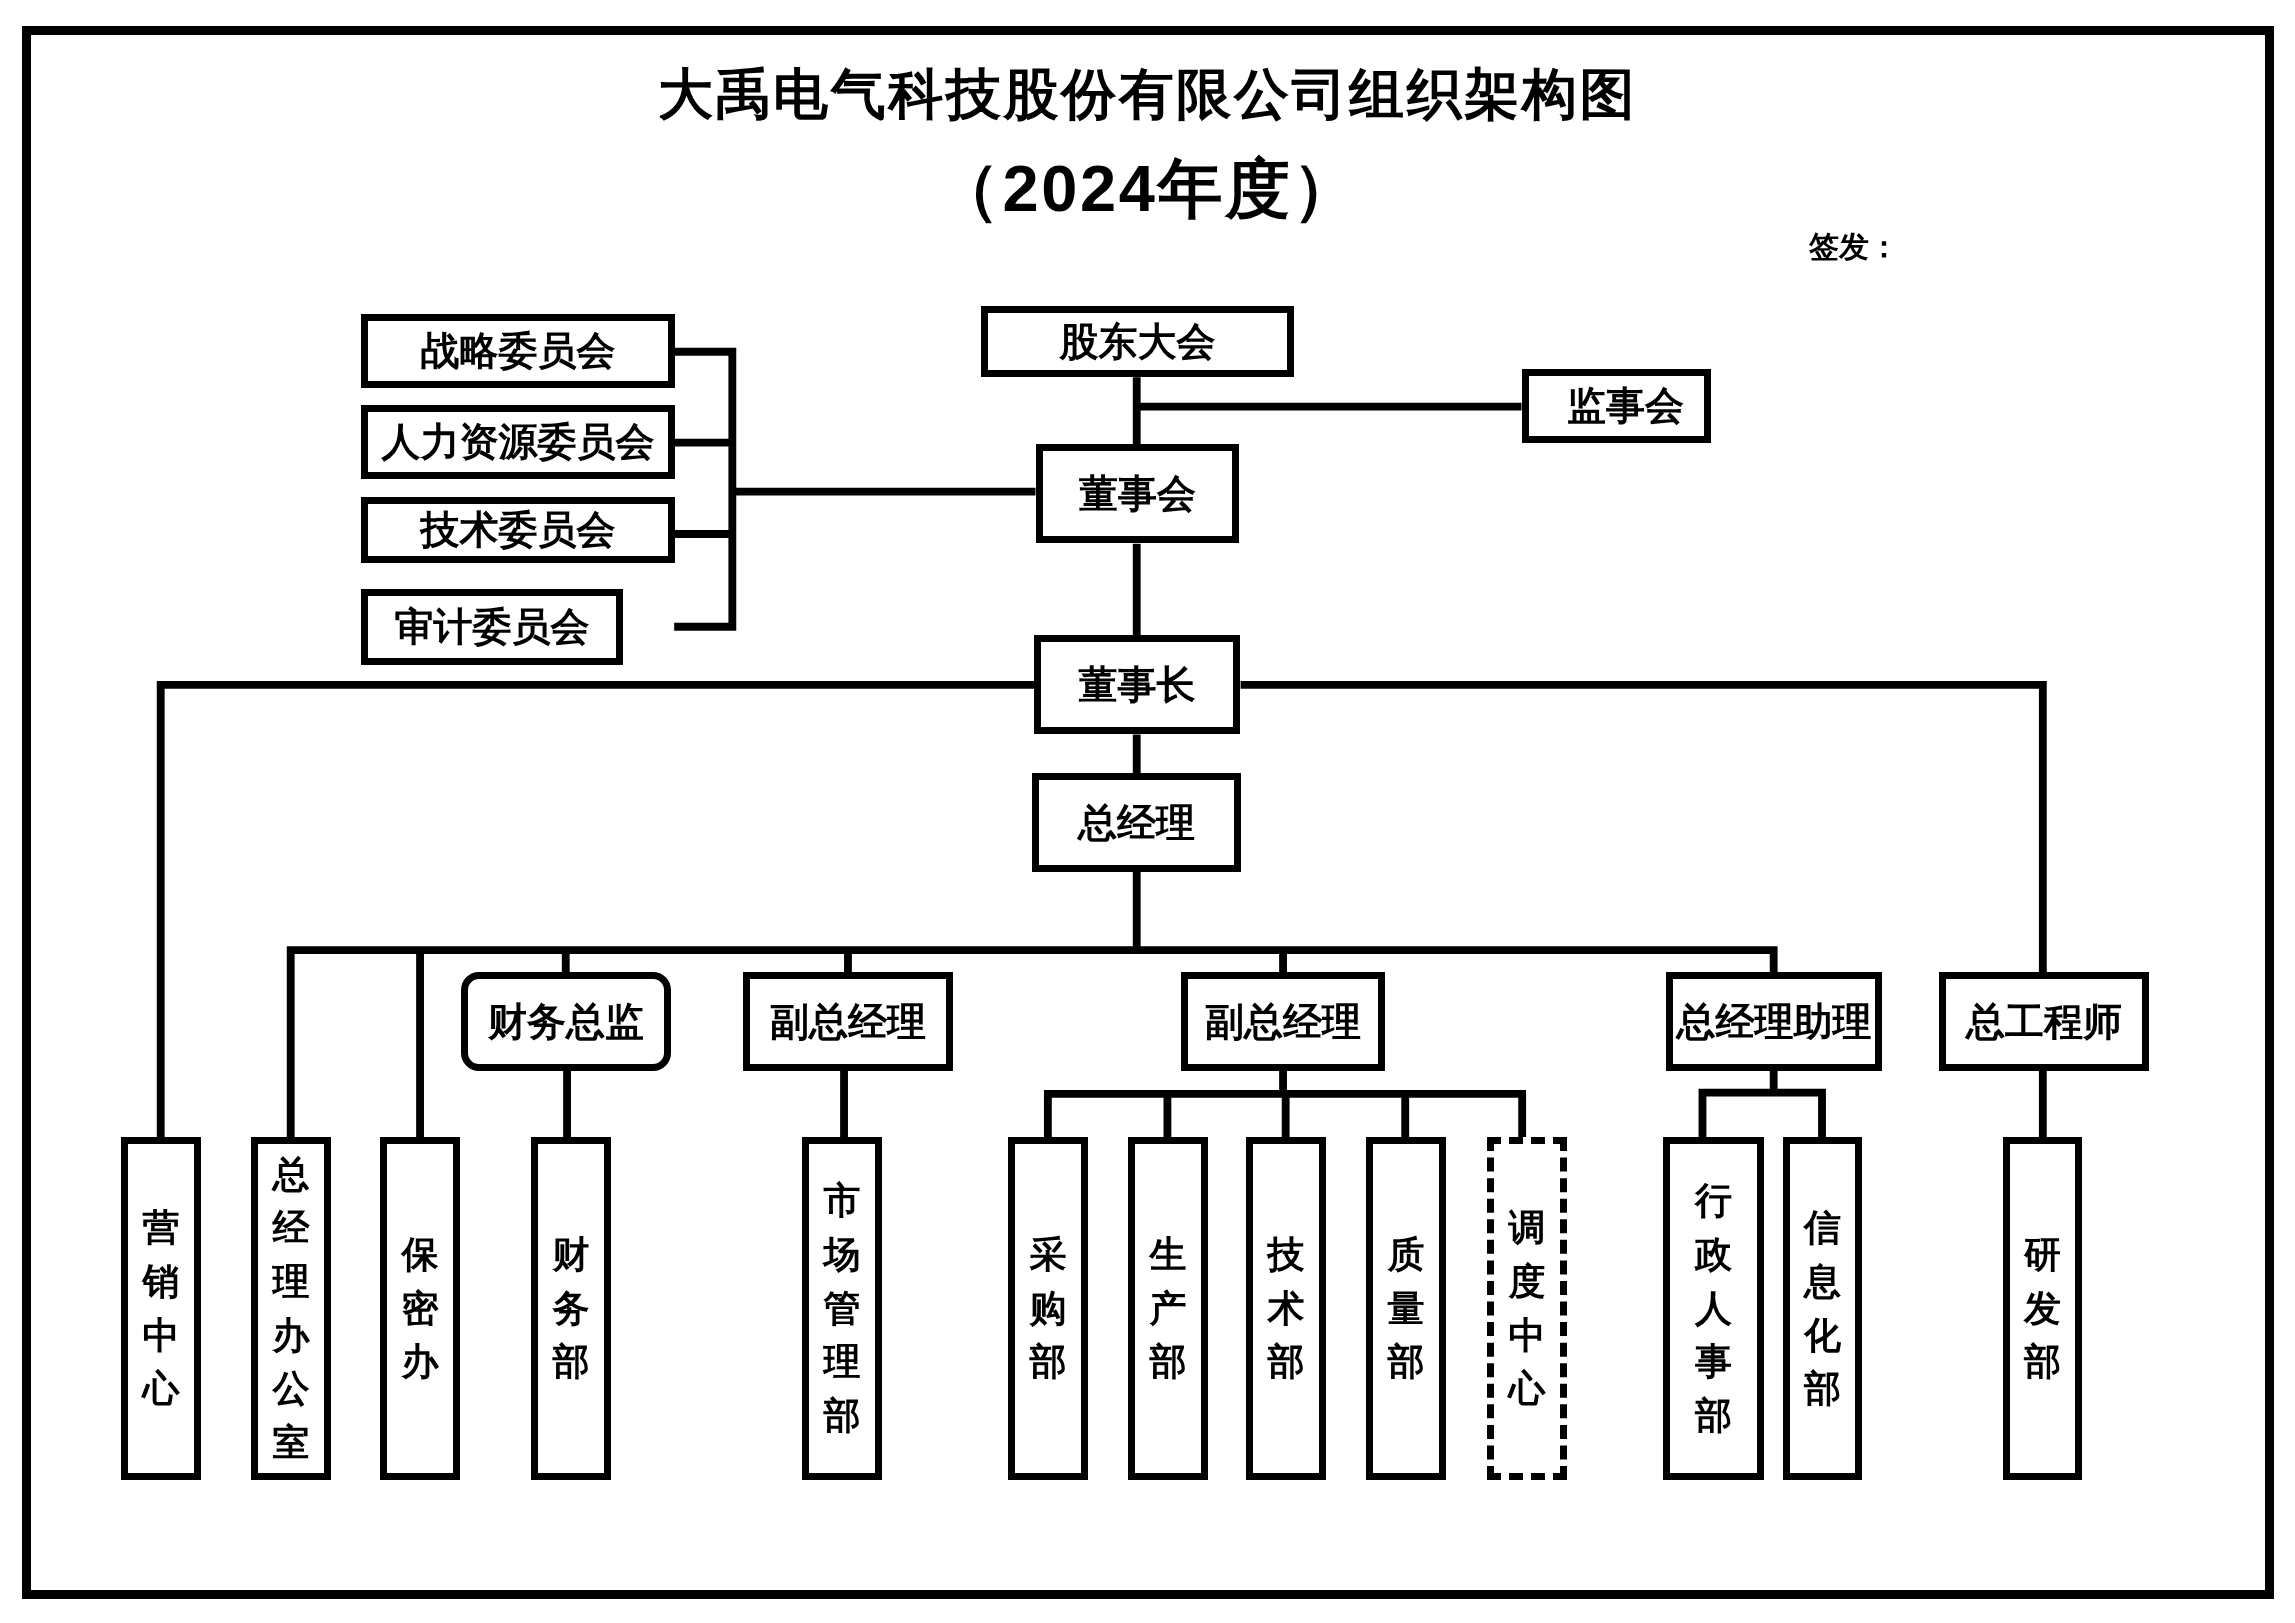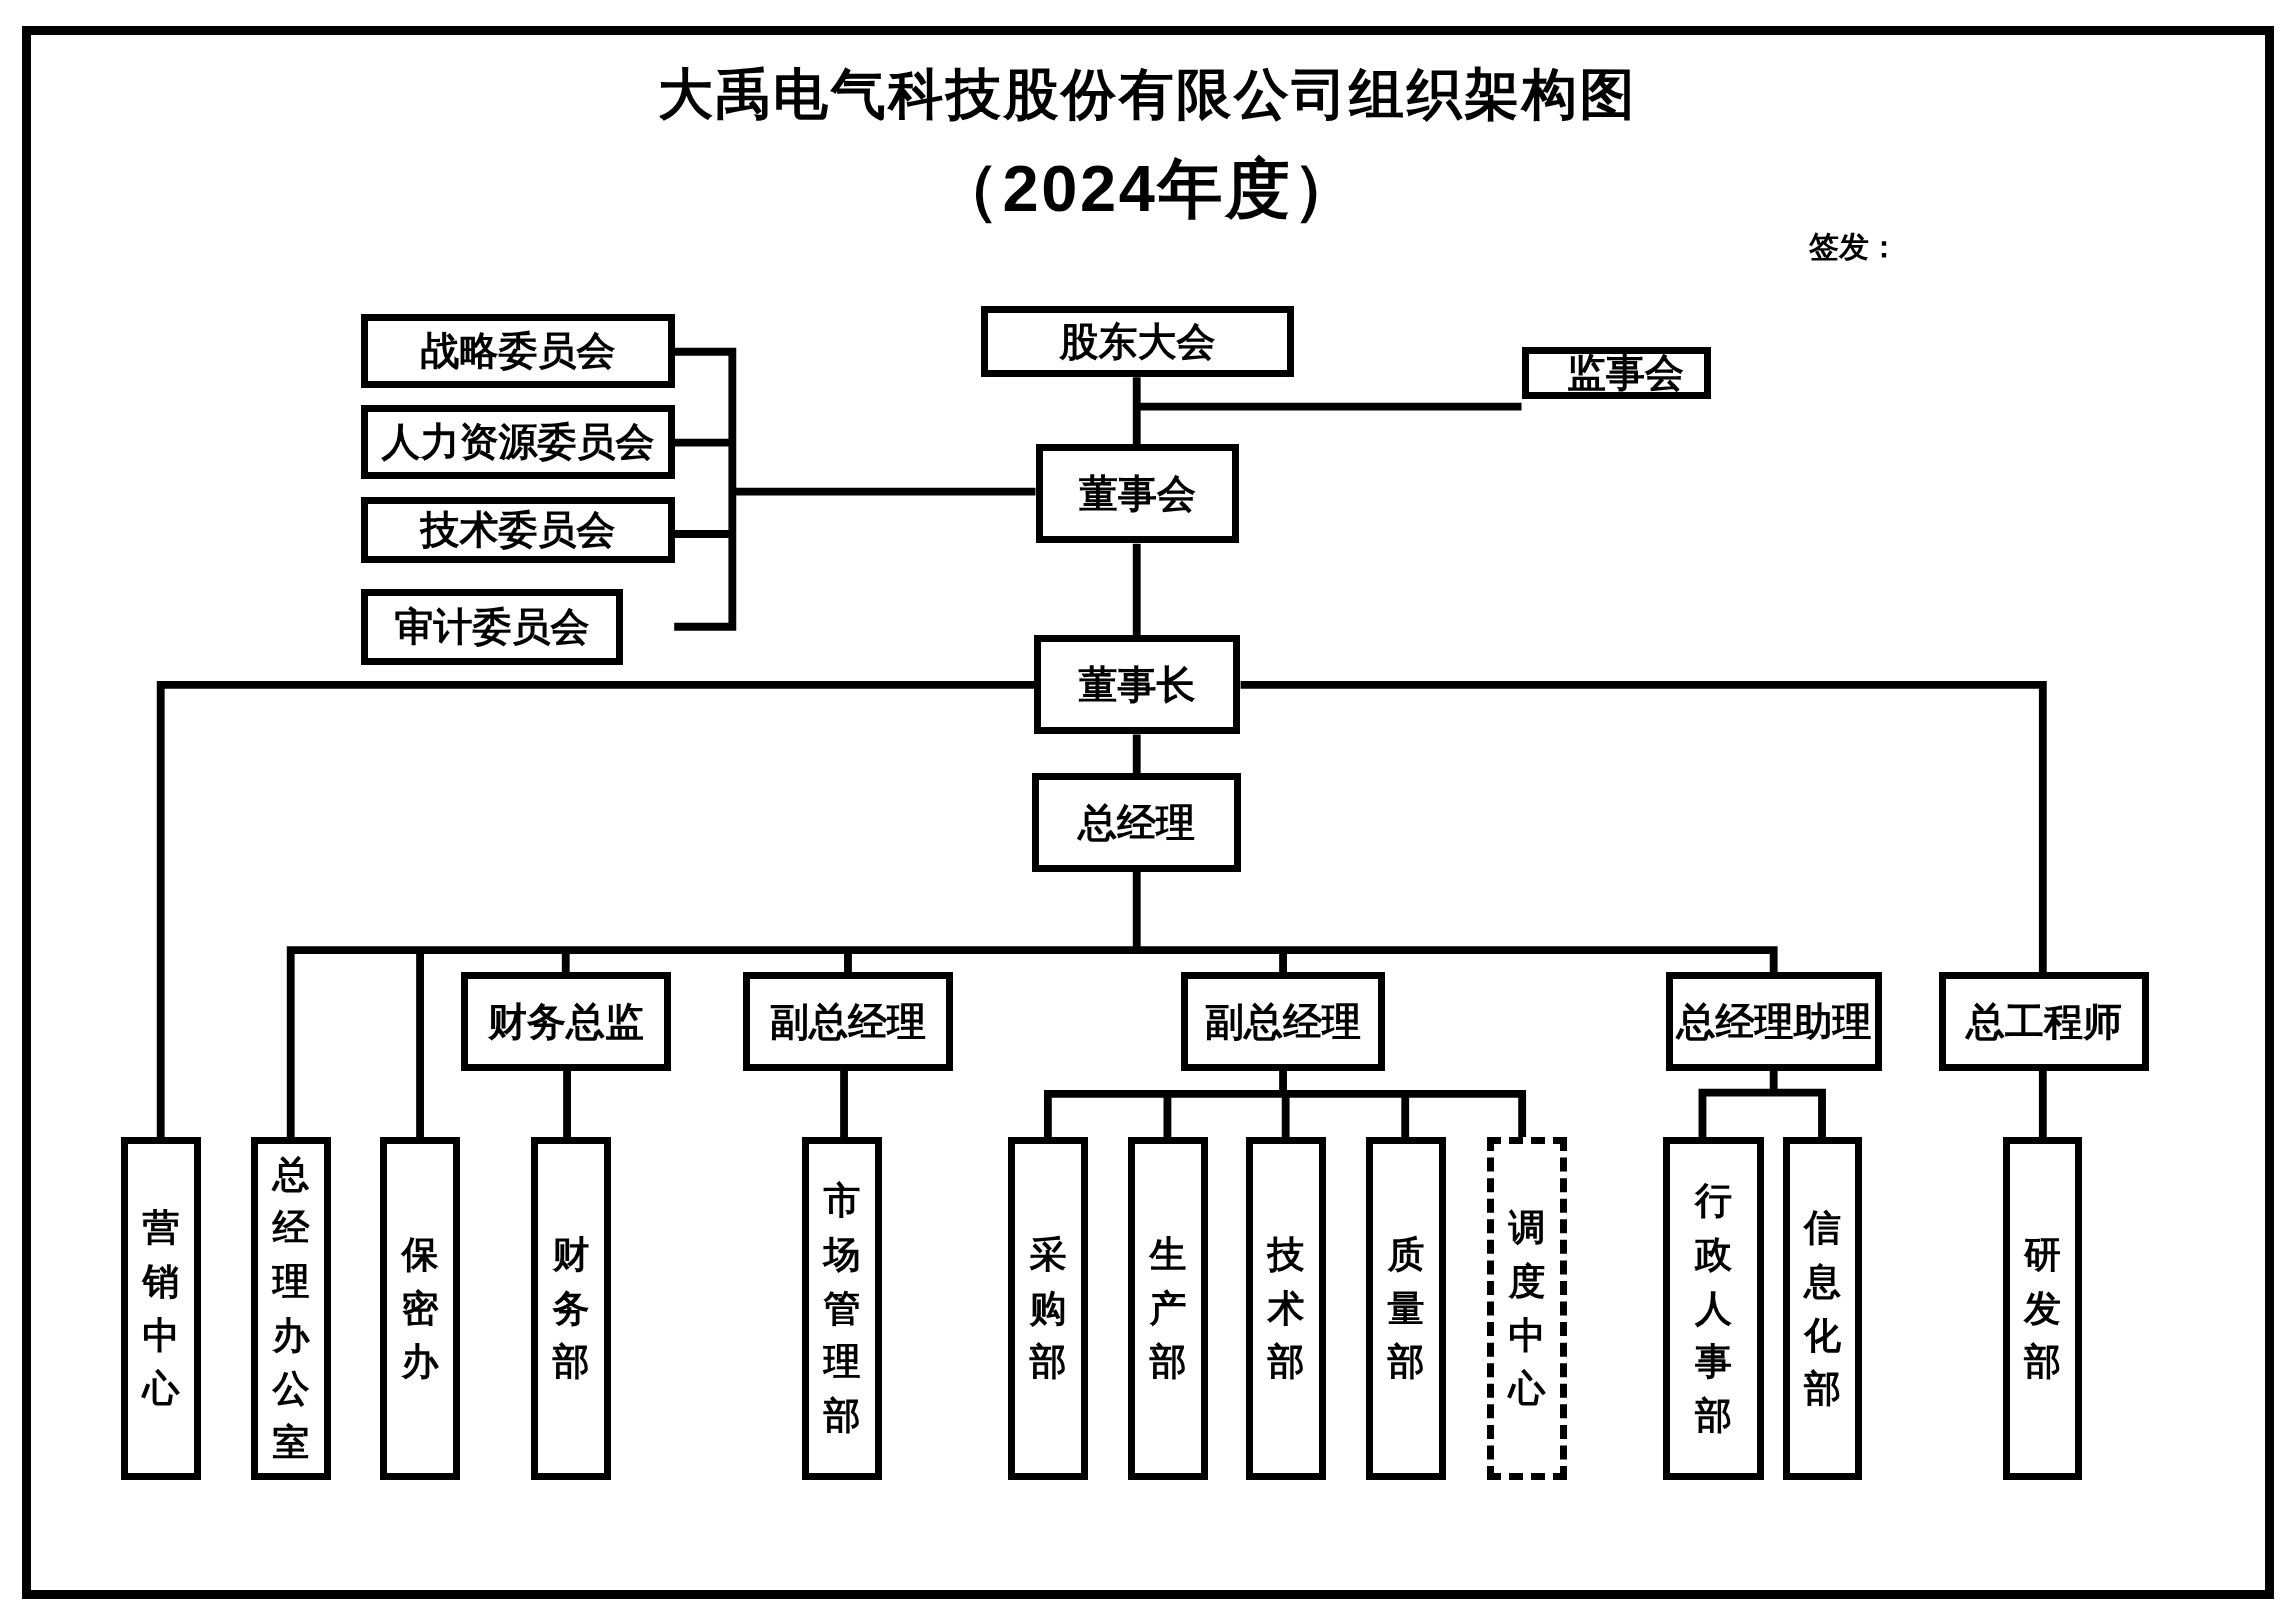--- a/index.html
+++ b/index.html
@@ -85,31 +85,31 @@
       M2606 1666 V1742
       M2789 1666 V1742
       M3127 1639 V1742"></path>
   </svg>
 
   <div class="ttl" id="title-line1">大禹电气科技股份有限公司组织架构图</div>
   <div class="ttl" id="title-line2">（2024年度）</div>
   <div id="issued">签发：</div>
 
   <div class="box h" style="left:981px;top:306px;width:313px;height:71px;">股东大会</div>
-  <div class="box h" style="left:1522px;top:347px;width:189px;height:52px;padding-left:18px;">监事会</div>
+  <div class="box h" style="left:1522px;top:369px;width:189px;height:74px;padding-left:18px;">监事会</div>
   <div class="box h" style="left:1036px;top:444px;width:203px;height:99px;">董事会</div>
   <div class="box h" style="left:1034px;top:635px;width:206px;height:99px;">董事长</div>
   <div class="box h" style="left:1032px;top:773px;width:209px;height:99px;">总经理</div>
 
   <div class="box h" style="left:361px;top:314px;width:314px;height:74px;text-align:center;">战略委员会</div>
   <div class="box h" style="left:361px;top:405px;width:314px;height:74px;">人力资源委员会</div>
   <div class="box h" style="left:361px;top:497px;width:314px;height:66px;">技术委员会</div>
   <div class="box h" style="left:361px;top:589px;width:262px;height:76px;">审计委员会</div>
 
-  <div class="box h" style="left:461px;top:972px;width:210px;height:99px;">财务总监</div>
+  <div class="box h" style="left:461px;top:972px;width:210px;height:99px;border-radius:18px;">财务总监</div>
   <div class="box h" style="left:743px;top:972px;width:210px;height:99px;">副总经理</div>
   <div class="box h" style="left:1181px;top:972px;width:204px;height:99px;">副总经理</div>
   <div class="box h" style="left:1666px;top:972px;width:216px;height:99px;">总经理助理</div>
   <div class="box h" style="left:1939px;top:972px;width:210px;height:99px;">总工程师</div>
 
   <div class="box v" style="left:121px;top:1137px;width:80px;height:343px;">
     <span class="vlabel">营销中心</span>
   </div>
   <div class="box v" style="left:251px;top:1137px;width:80px;height:343px;">
     <span class="vlabel">总经理办公室</span>

